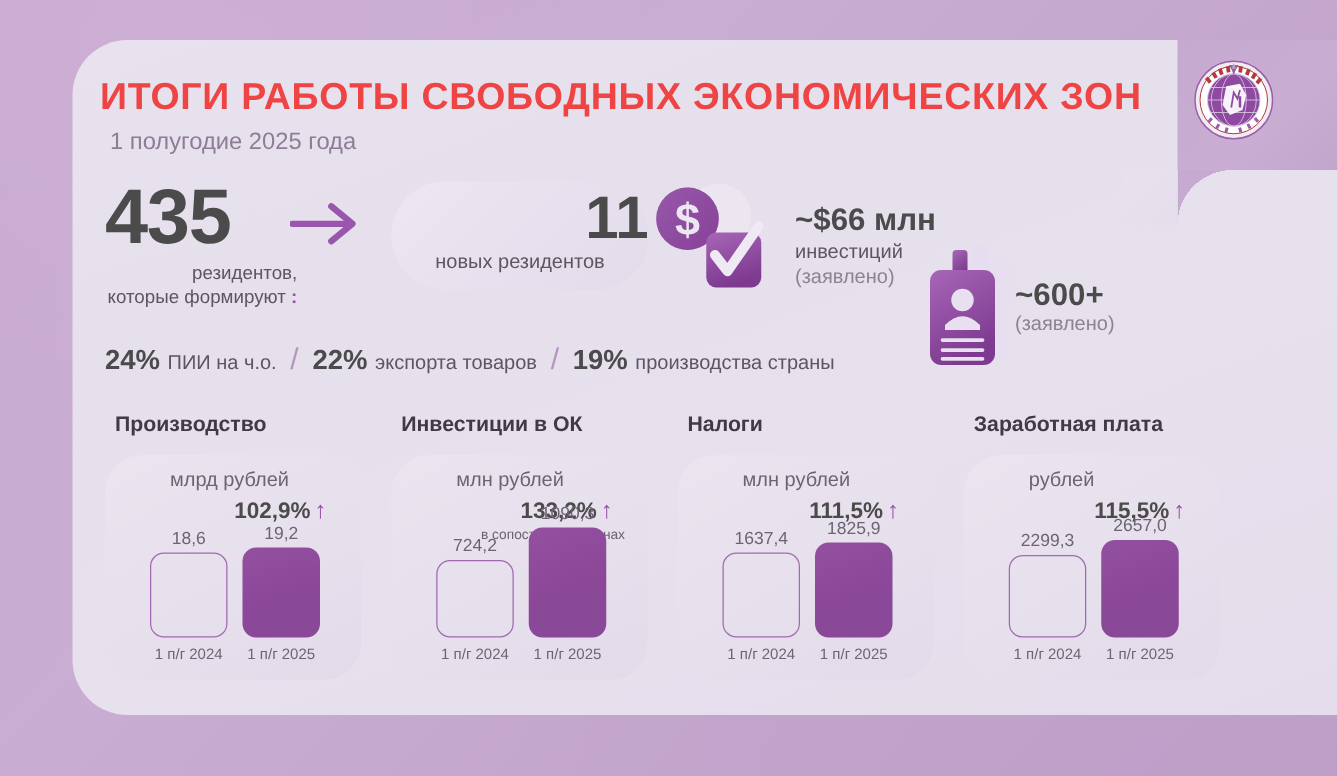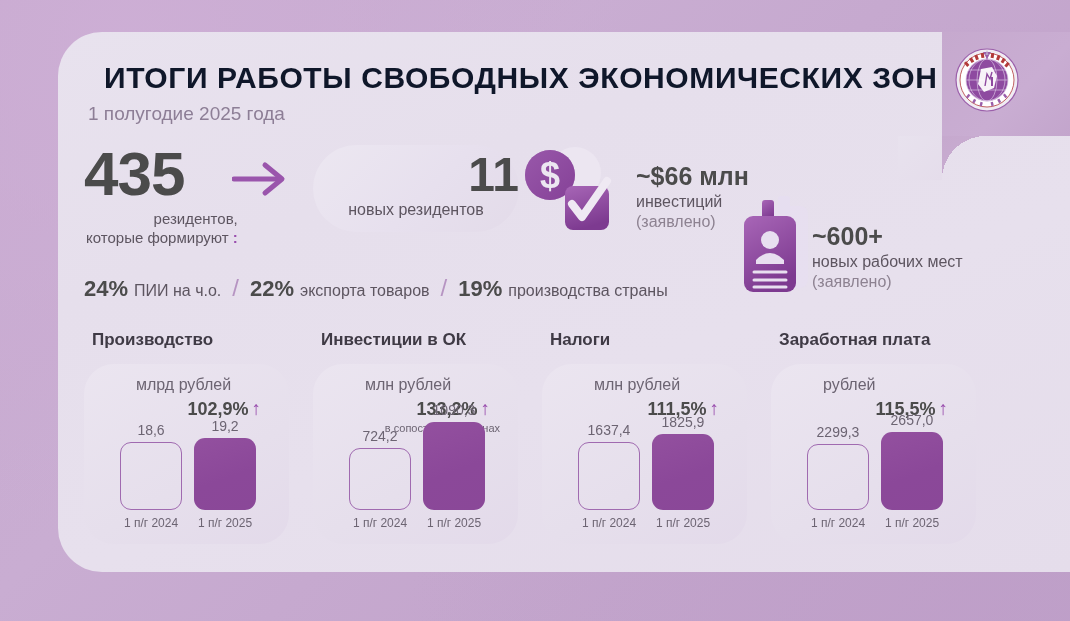--- a/index.html
+++ b/index.html
@@ -45,23 +45,23 @@
   }
 
   
   .logo{
     position:absolute;left:951px;top:36px;width:72px;height:80px;
   }
   .logo svg{display:block;width:72px;height:80px;}
 
   
   .title{
-    position:absolute;left:104px;top:61px;
+    position:absolute;left:80px;top:61px;
     font-size:30px;font-weight:bold;letter-spacing:.6px;
-    color:#0f172a;white-space:nowrap;
+    color:#ef4444;white-space:nowrap;
   }
   .subtitle{
     position:absolute;left:88px;top:103px;
     font-size:19px;color:#8d7e96;font-weight:400;
   }
 
   
   .big-number{
     position:absolute;left:84px;top:143px;
     font-size:62px;font-weight:bold;color:#4b4b4b;letter-spacing:-1px;
@@ -269,21 +269,20 @@
     <path d="M20 66 q14 -14 28 0 v4 h-28 z" fill="#e8dff0"></path>
     <g stroke="#e8dff0" stroke-width="3" stroke-linecap="round">
       <line x1="18" y1="78" x2="50" y2="78"></line>
       <line x1="18" y1="86" x2="50" y2="86"></line>
       <line x1="18" y1="93" x2="50" y2="93"></line>
     </g>
   </svg>
 </div>
 <div class="badge-text">
   <div class="t1">~600+</div>
-  <div class="t2">новых рабочих мест</div>
   <div class="t3">(заявлено)</div>
 </div>
 
 <div class="shares" id="shares-row">
     <span class="pct">24%</span>
     <span class="lbl">ПИИ на ч.о.</span>
     <span class="sep">/</span>
     <span class="pct">22%</span>
     <span class="lbl">экспорта товаров</span>
     <span class="sep">/</span>

